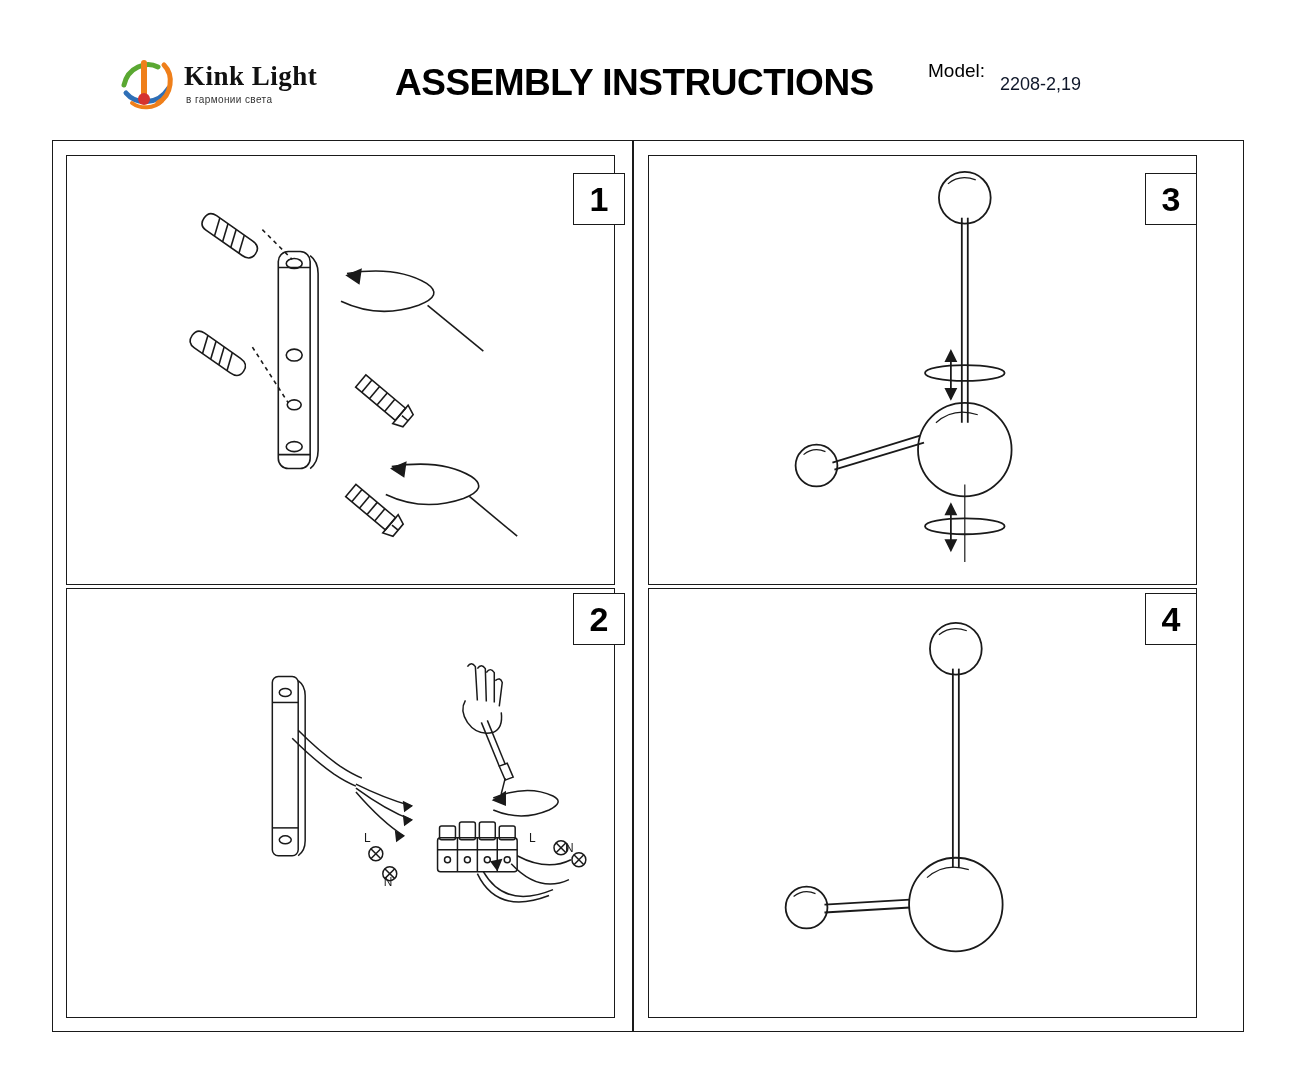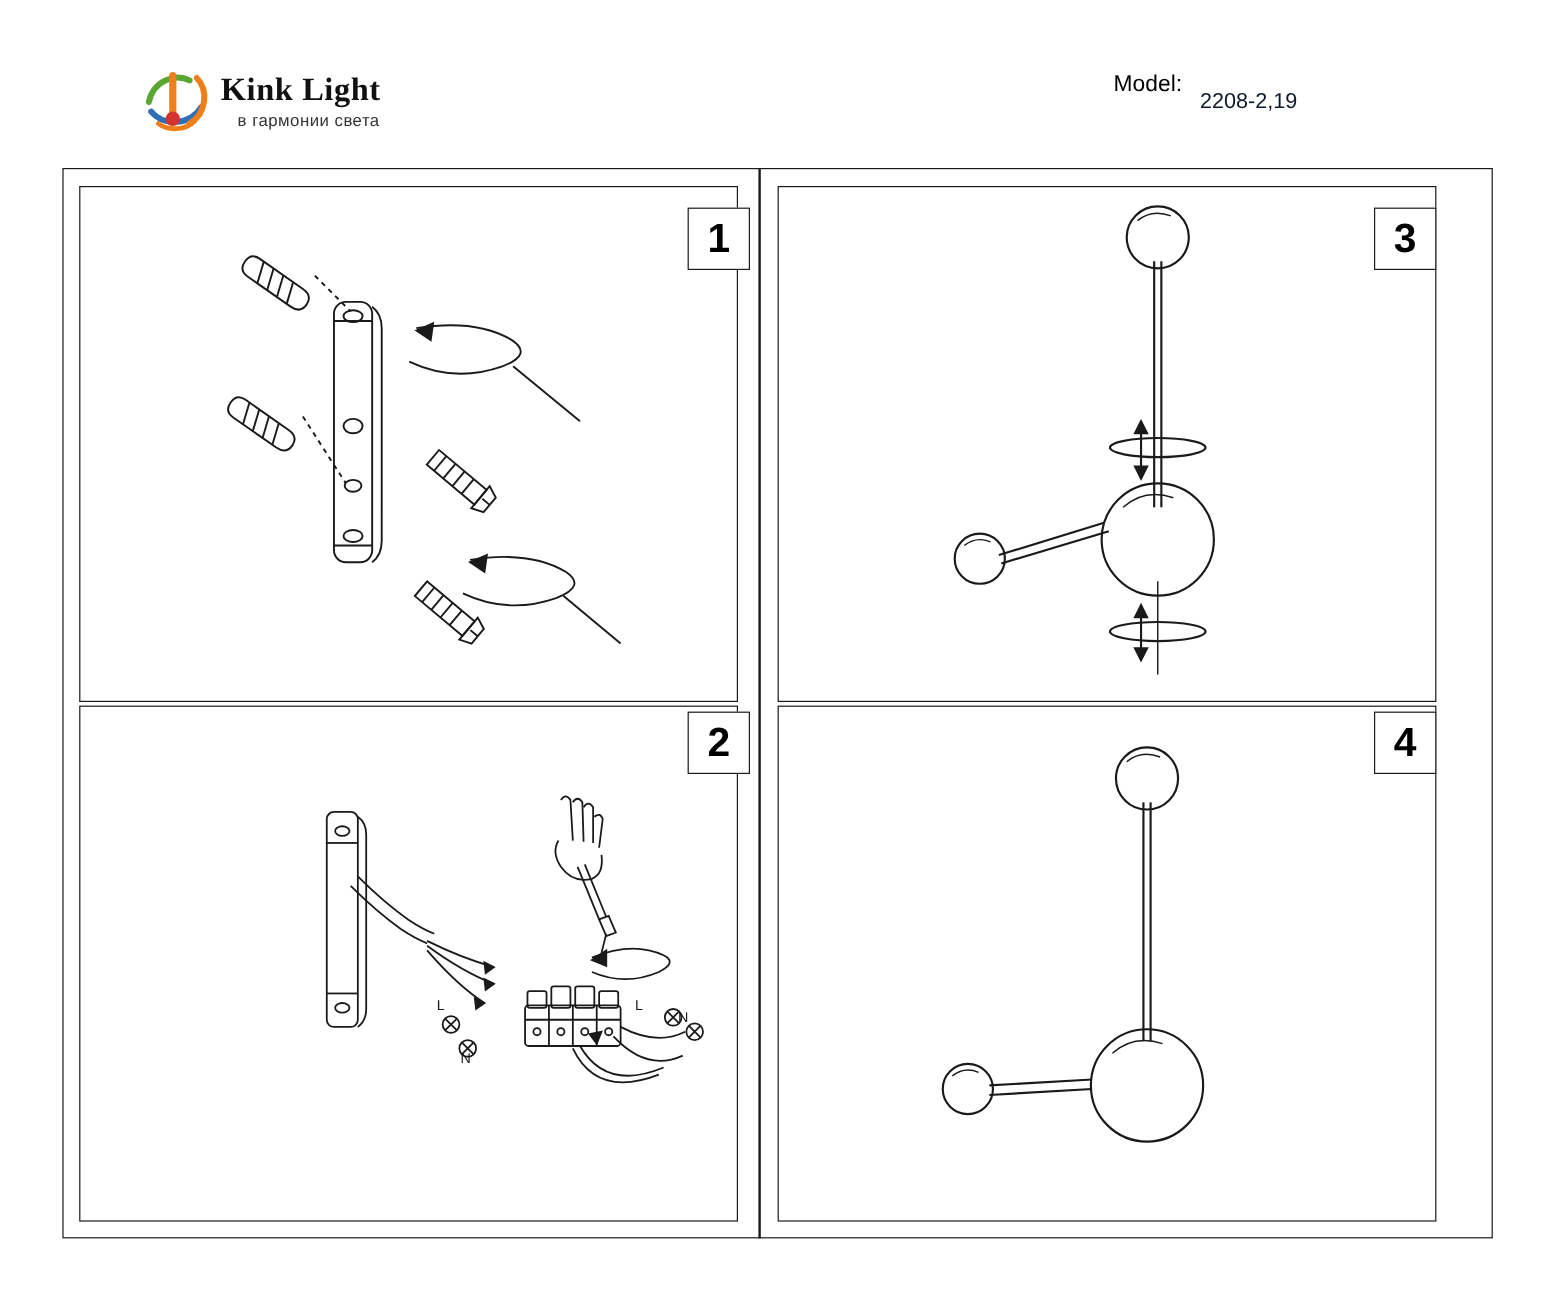--- a/index.html
+++ b/index.html
@@ -44,25 +44,25 @@
   }
   .brand-name {
     font-family: "Liberation Serif", serif;
     font-size: 27px;
     font-weight: bold;
     letter-spacing: 0.5px;
     color: #111;
   }
   .brand-tag {
     font-family: "Liberation Sans", sans-serif;
-    font-size: 14px;
+    font-size: 10px;
     letter-spacing: 0.4px;
     color: #333;
     margin-top: 5px;
-    margin-left: 14px;
+    margin-left: 2px;
   }
   .doc-title {
     position: absolute;
     left: 395px;
     top: 62px;
     font-family: "Liberation Sans", sans-serif;
     font-size: 37px;
     font-weight: bold;
     letter-spacing: -0.5px;
     color: #000;
@@ -158,20 +158,21 @@
         <circle cx="26" cy="44" r="6" fill="#d5332f"></circle>
         <path d="M14 48 C22 54, 36 54, 44 46" stroke="#ef7f1a" stroke-width="4" fill="none" stroke-linecap="round"></path>
       </svg>
     </div>
     <div class="brand-text">
       <div class="brand-name">Kink Light</div>
       <div class="brand-tag">в гармонии света</div>
     </div>
   </div>
 
+  <div class="doc-title">ASSEMBLY INSTRUCTIONS</div>
   <div class="model-label">Model:</div>
   <div class="model-value">2208-2,19</div>
 </div>
 
 <div class="outer-frame"></div>
 <div class="divider-v"></div>
 
 <div class="panel" id="panel-1">
   <svg class="panel-art" viewBox="0 0 549 430" xmlns="http://www.w3.org/2000/svg">
     <g stroke="#1a1a1a" fill="none" stroke-width="1.6">

